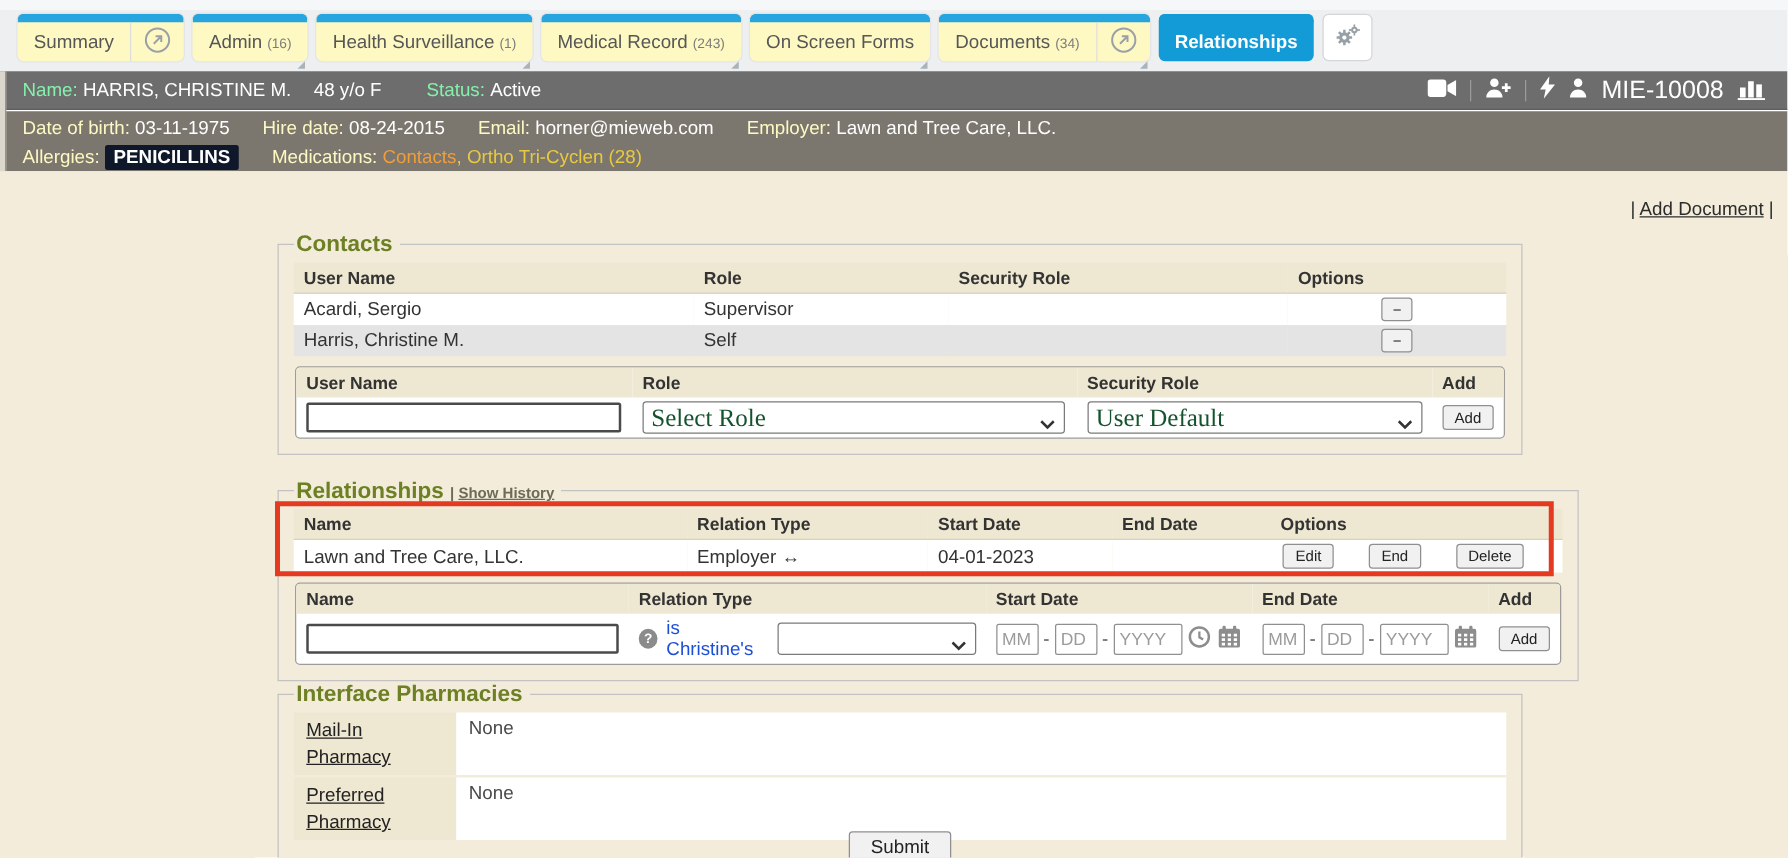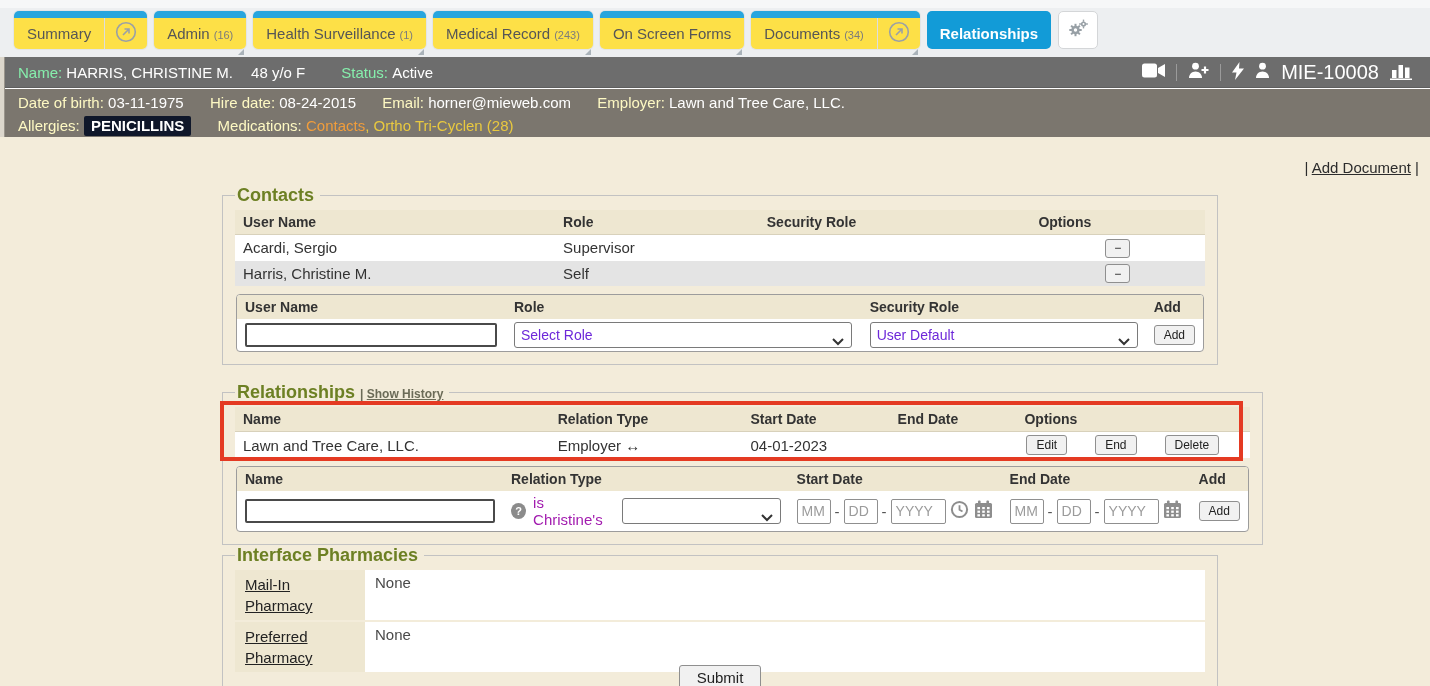--- a/index.html
+++ b/index.html
@@ -4,21 +4,21 @@
 <style>
   * { box-sizing: border-box; margin: 0; padding: 0; }
   html,body { width:1430px; height:686px; overflow:hidden;
     font-family:"Liberation Sans", sans-serif; background:#fff; }
   .page { position:relative; width:1430px; height:686px; }
 
   
   .tabbar { position:absolute; top:0; left:0; right:0; height:57px;
     background:#edeff1; border-top:8px solid #f6f7f8; display:flex;
     align-items:flex-start; padding:3px 0 0 14px; }
-  .tabgrp { display:flex; align-items:stretch; background:#fde047; border-radius:5px;
+  .tabgrp { display:flex; align-items:stretch; background:#fef9c3; border-radius:5px;
     border-top:7px solid #27a5de; height:38px; box-shadow:0 0 0 1px #e3e5e7; position:relative; }
   .tabgrp + .tabgrp { margin-left:7px; }
   .tabseg { display:flex; align-items:center; padding:0 13px; font-size:15px; color:#565656; cursor:pointer; }
   .tabseg + .tabseg { border-left:1px solid #ddd; padding:0 9px; }
   .cnt { font-size:11px; color:#7c7c7c; margin-left:4px; position:relative; top:1px; }
   .tabgrp.active { background:#129bd7; border-top-color:#129bd7; box-shadow:none; }
   .tabgrp.active .tabseg { color:#fff; font-weight:bold; }
   .notch::after { content:""; position:absolute; right:2px; bottom:-6px; width:0; height:0;
     border-left:6px solid transparent; border-bottom:6px solid #aab3ba; }
   .toolbtn { margin-left:7px; height:38px; width:40px; background:#fff; border:1px solid #d4d6d8;
@@ -70,35 +70,35 @@
 
   .addbox { border:1px solid #9c9c9c; border-radius:4px; background:#fff; margin:8px 1px 0; overflow:hidden; }
   .addbox table.grid th { border-bottom:none; }
   .addbox td { padding:6px 8px; }
 
   input.txt { border:2px solid #4a4a4a; border-radius:2px; height:24px; width:252px;
     font-size:14px; padding:1px 5px; background:#fff; }
   .selwrap { position:relative; display:inline-block; background:#fff; border:1px solid #7a7a7a;
     border-radius:3px; height:26px; vertical-align:middle; }
   .selwrap select { appearance:none; -webkit-appearance:none; border:none; background:transparent;
-    font-size:14px; color:#6d28d9; height:24px; padding:2px 26px 2px 6px; width:100%;
-    font-family:Liberation Sans, sans-serif; }
+    font-size:20px; color:#14532d; height:24px; padding:2px 26px 2px 6px; width:100%;
+    font-family:Liberation Serif, serif; }
   .selwrap .chev { position:absolute; right:7px; top:9px; pointer-events:none; }
 
   input.dt { border:1px solid #8f8f8f; border-radius:2px; height:25px; font-size:14px;
     color:#333; padding:1px 4px; }
   input.dt::placeholder { color:#9b9b9b; }
   .dt-mm, .dt-dd { width:34px; }
   .dt-yy { width:55px; }
   .dsep { color:#555; margin:0 1px; }
   .dicon { display:inline-block; vertical-align:middle; margin:0 1px; }
   .qmark { display:inline-flex; width:16px; height:16px; border-radius:50%; background:#8b8b8b;
     color:#fff; font-size:11px; font-weight:bold; align-items:center; justify-content:center;
     vertical-align:middle; margin-right:4px; }
-  .poss { color:#a21caf; font-size:15px; margin-right:6px; }
+  .poss { color:#1d4ed8; font-size:15px; margin-right:6px; }
   .cellflex { display:flex; align-items:center; gap:3px; flex-wrap:nowrap; }
 
   table.pharm { width:100%; border-collapse:collapse; font-size:15px; }
   table.pharm td { vertical-align:top; padding:4px 10px; border-bottom:2px solid #f3ecda; }
   td.pharm-l { width:130px; background:#eee7d1; padding:4px 8px; }
   td.pharm-l a { color:#222; text-decoration:underline; cursor:pointer; line-height:21px; }
   td.pharm-v { background:#fff; color:#4a4a4a; }
 
   .submitrow { position:absolute; top:528px; left:222px; width:996px; text-align:center; }
   .btn-submit { font-size:15px; padding:3px 17px; }

